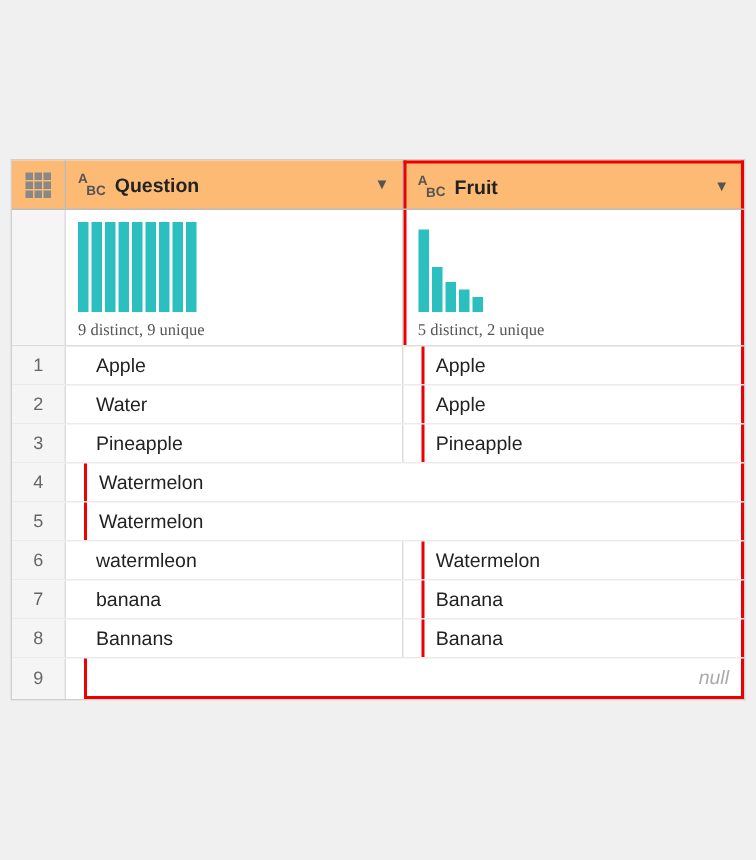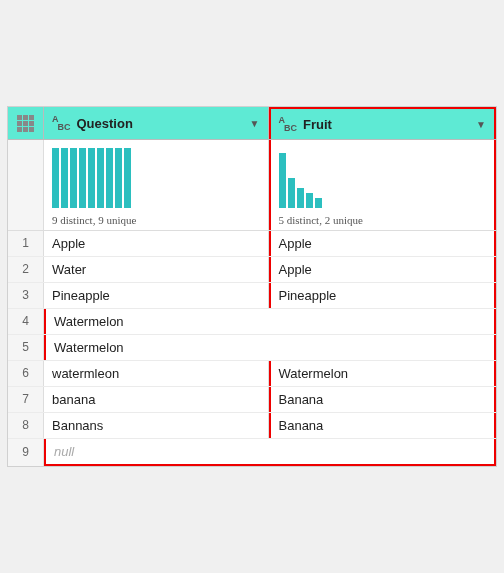--- a/index.html
+++ b/index.html
@@ -13,21 +13,21 @@
       width: 504px;
       height: 573px;
     }
     .table-wrapper {
       background: #fff;
       border: 1px solid #d0d0d0;
       width: 490px;
     }
     .header-row {
       display: flex;
-      background: #5eead4;
+      background: #fdba74;
       border-bottom: 1px solid #bbb;
     }
     .row-num-header {
       width: 36px;
       min-width: 36px;
       border-right: 1px solid #bbb;
       display: flex;
       align-items: center;
       justify-content: center;
       padding: 4px;
@@ -126,32 +126,33 @@
       font-size: 12px;
       color: #666;
       padding: 5px 0;
     }
     .data-cell {
       flex: 1;
       border-right: 1px solid #ddd;
       padding: 5px 8px;
       font-size: 13px;
       color: #222;
+      margin-left: 12px;
     }
     .data-cell:last-child {
       border-right: none;
     }
     .data-cell.fruit-col {
       border-left: 2px solid #e00;
       border-right: 2px solid #e00;
     }
     .data-cell.null-val {
       color: #aaa;
       font-style: italic;
-      text-align: left;
+      text-align: right;
     }
     
     .fruit-header-wrapper {
       border-left: 2px solid #e00;
       border-right: 2px solid #e00;
       border-top: 2px solid #e00;
     }
   </style>
 </head>
 <body>

